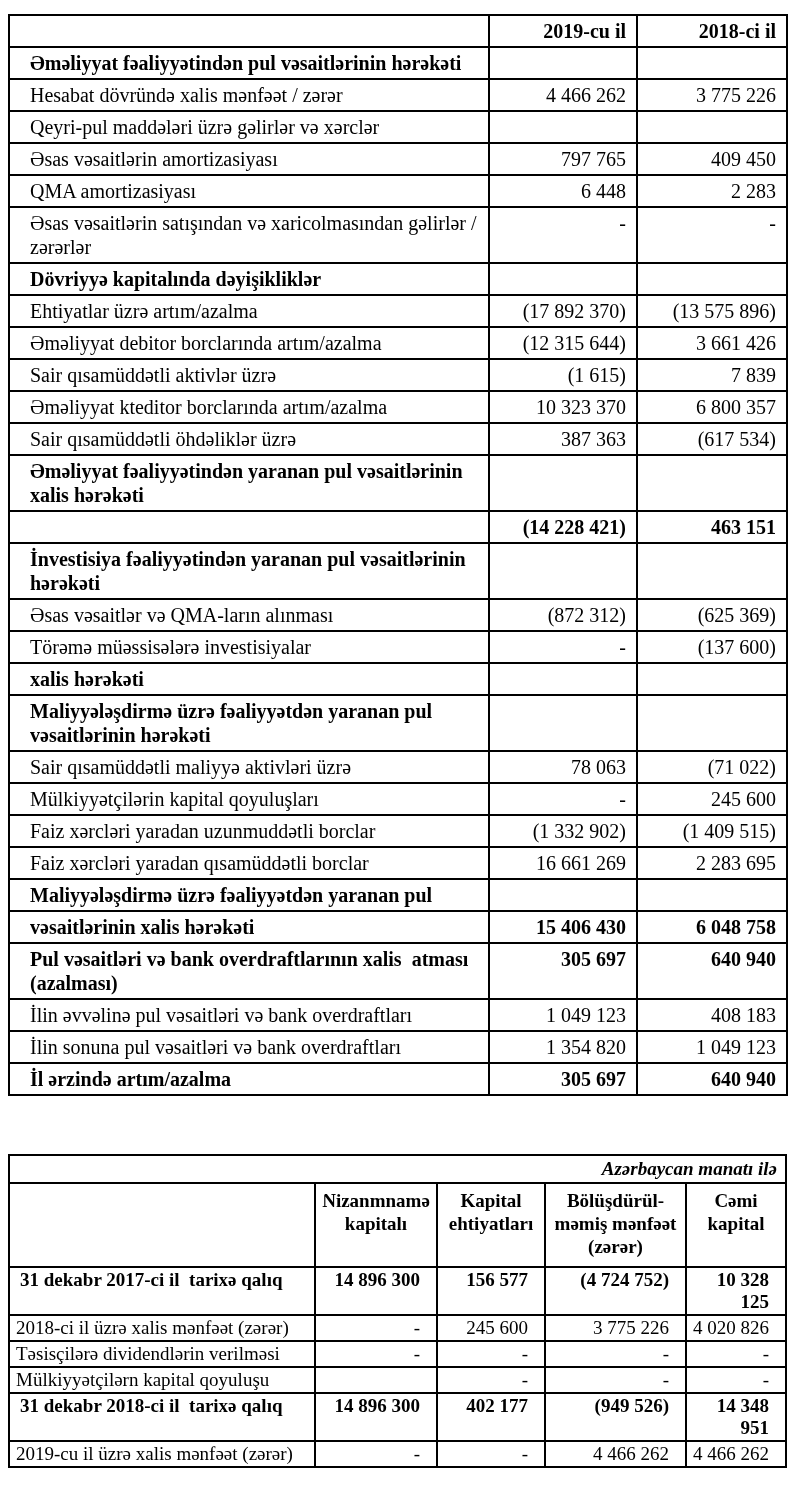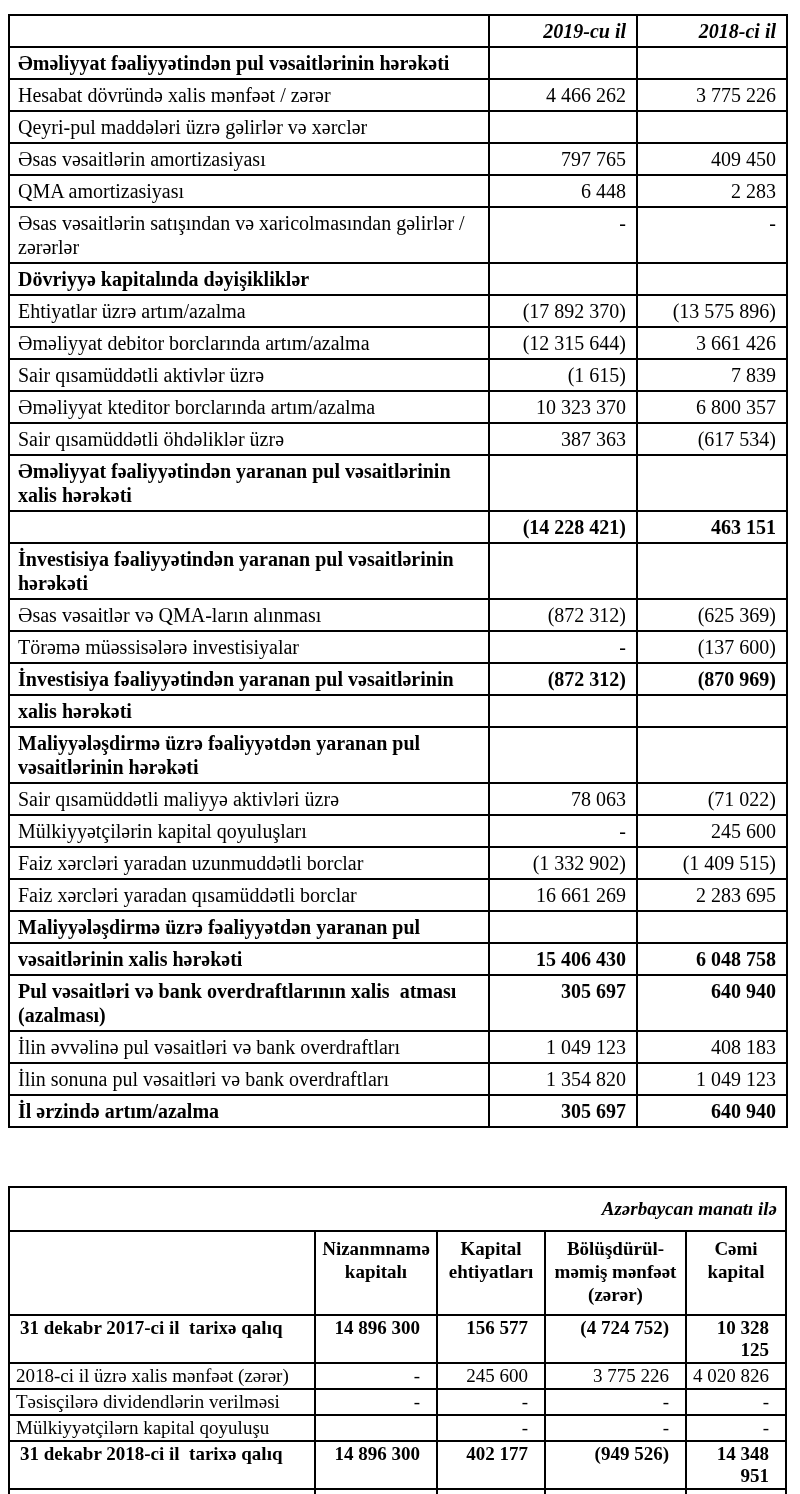--- a/index.html
+++ b/index.html
@@ -28,30 +28,29 @@
     border: 2px solid #000;
     vertical-align: top;
     overflow: hidden;
   }
   .cf th {
     font-size: 20px;
     line-height: 24px;
     font-weight: bold;
     text-align: right;
     padding: 3px 10px 3px 6px;
-    font-style: italic;
   }
   .cf td {
     font-size: 20px;
     line-height: 24px;
     padding: 3px 6px;
   }
   .cf td.lbl {
     text-align: left;
-    padding-left: 8px;
+    padding-left: 20px;
     white-space: pre-wrap;
   }
   .cf td.val {
     text-align: right;
     padding-right: 10px;
   }
   .cf td.b.lbl { }
   .b { font-weight: bold; }
 
   
@@ -63,21 +62,21 @@
     border: 2px solid #000;
     vertical-align: top;
     overflow: hidden;
   }
   .eq td.cap {
     font-size: 19px;
     line-height: 22px;
     font-style: italic;
     font-weight: bold;
     text-align: right;
-    padding: 10px 8px;
+    padding: 2px 8px;
     margin-top: 36px;
   }
   .eq th {
     font-size: 19px;
     line-height: 23px;
     font-weight: bold;
     text-align: center;
     padding: 5px 2px;
     height: 72px;
     border-radius: 31px;
@@ -192,25 +191,20 @@
       </tr>
       <tr>
         <td class="lbl">Əsas vəsaitlər və QMA-ların alınması</td>
         <td class="val">(872 312)</td>
         <td class="val">(625 369)</td>
       </tr>
       <tr>
         <td class="lbl">Törəmə müəssisələrə investisiyalar</td>
         <td class="val">-</td>
         <td class="val">(137 600)</td>
-      </tr>
-      <tr>
-        <td class="lbl b">İnvestisiya fəaliyyətindən yaranan pul vəsaitlərinin</td>
-        <td class="val b">(872 312)</td>
-        <td class="val b">(870 969)</td>
       </tr>
       <tr>
         <td class="lbl b">xalis hərəkəti</td>
         <td class="val b"></td>
         <td class="val b"></td>
       </tr>
       <tr>
         <td class="lbl b">Maliyyələşdirmə üzrə fəaliyyətdən yaranan pul vəsaitlərinin hərəkəti</td>
         <td class="val b"></td>
         <td class="val b"></td>

